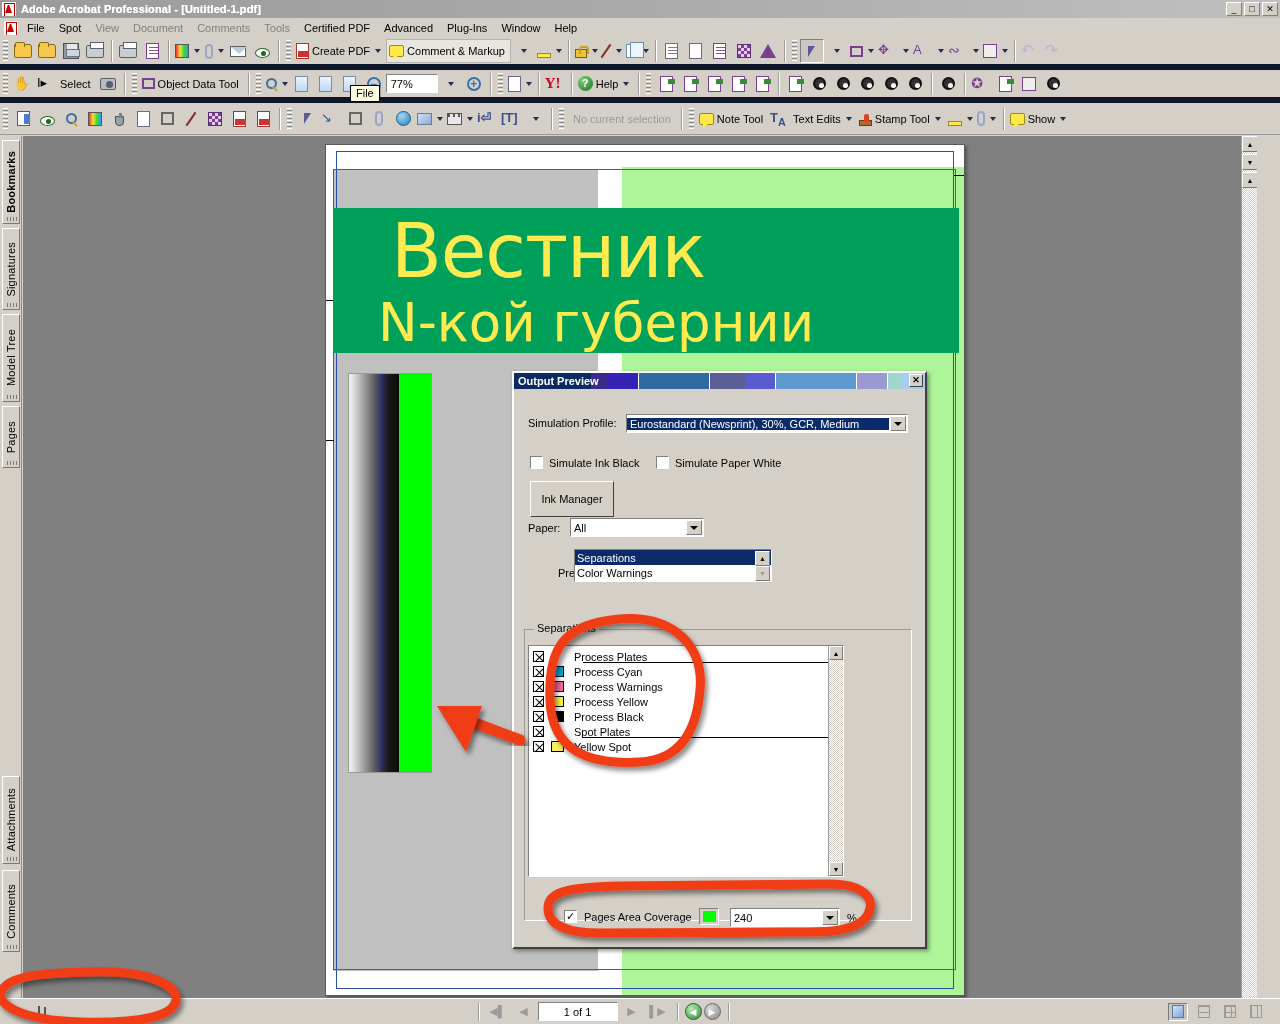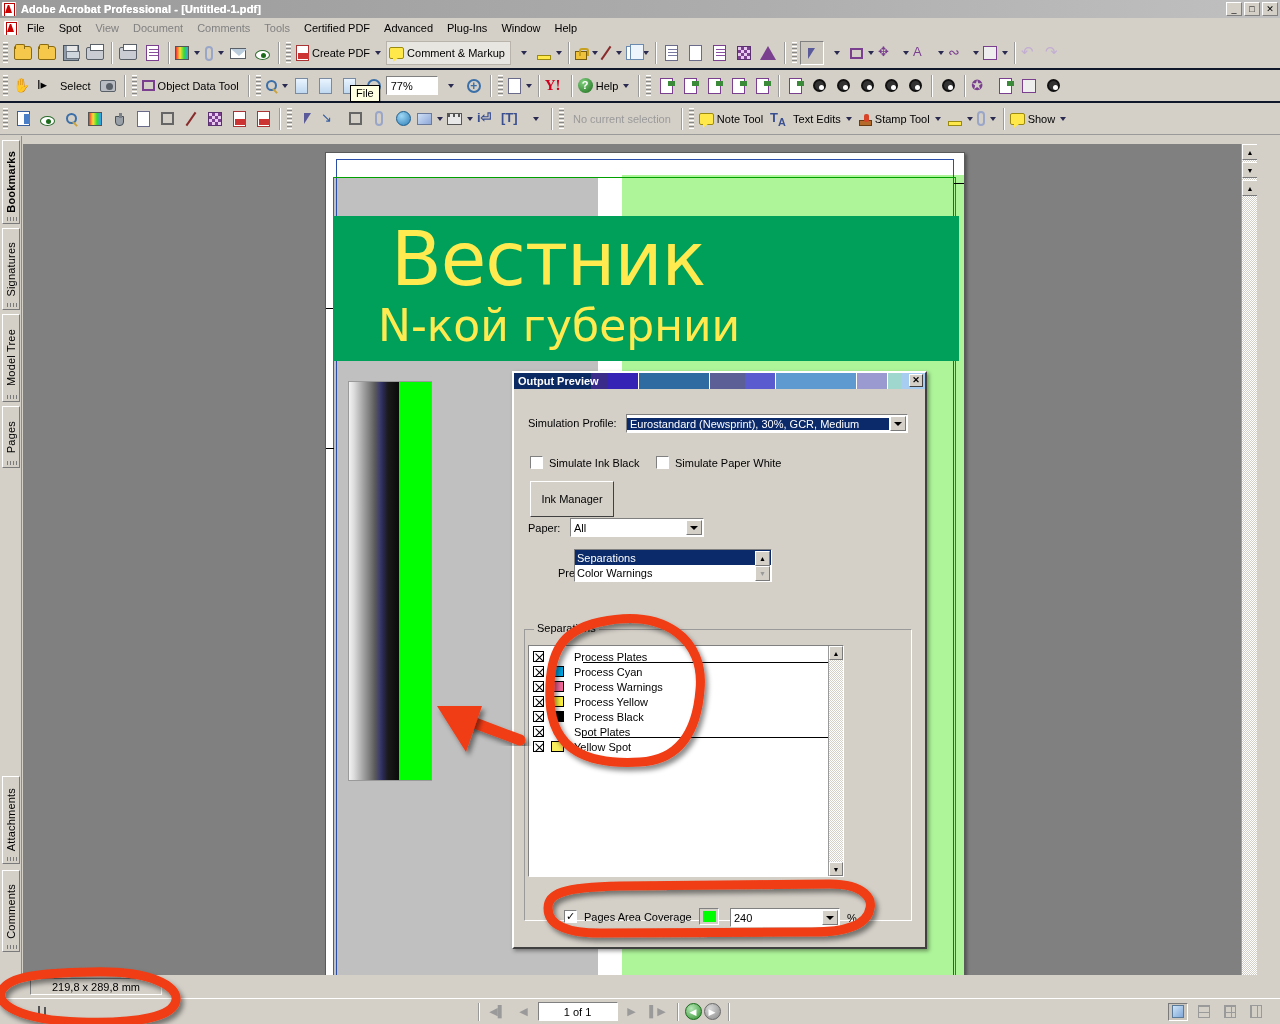--- a/index.html
+++ b/index.html
@@ -60,21 +60,21 @@
   #menubar .mb-icon { width: 18px; display: flex; justify-content: center; }
   #menubar .mi {
     padding: 2px 7px; font-size: 11px; color: #000; white-space: nowrap;
   }
   #menubar .mi.dim { color: #808080; }
 
   
   .toolbar {
     position: absolute; left: 0; width: 1280px; background: #d4d0c8;
     display: flex; align-items: center;
-    border-bottom: 2px solid #0f172a;
+    border-bottom: 6px solid #0f172a;
   }
   #tb1 { top: 38px; height: 32px; }
   #tb2 { top: 70px; height: 33px; }
   #tb3 { top: 103px; height: 32px; border-bottom: 1px solid #9a9a9a; }
 
   .grip {
     width: 5px; height: 22px; margin: 0 3px;
     background-image: repeating-linear-gradient(to bottom, #fff 0 1px, transparent 1px 2px,
                       #888 2px 3px, transparent 3px 4px);
     flex: 0 0 auto;
@@ -208,21 +208,21 @@
     font-size: 11px; color: #000; white-space: nowrap; letter-spacing: .2px;
   }
   .vtab.sel span { font-weight: bold; }
   .vtab .dots {
     position:absolute; bottom:2px; left:4px; width:10px; height:4px;
     background-image: repeating-linear-gradient(to right,#7a7a7a 0 1px, transparent 1px 3px);
   }
 
   
   #docarea {
-    position: absolute; left: 23px; top: 144px; width: 1234px; height: 862px;
+    position: absolute; left: 23px; top: 136px; width: 1234px; height: 862px;
     background: #808080; overflow: hidden;
   }
   #page {
     position: absolute; left: 302px; top: 8px; width: 640px; height: 852px;
     background: #ffffff; border: 1px solid #5a5a5a;
     box-shadow: 2px 2px 3px rgba(0,0,0,.35);
   }
   
   .guide-blue { position:absolute; border:1px solid #2b4fa8; }
   .guide-black { position:absolute; background:#000; }
@@ -237,21 +237,21 @@
     position: absolute; left: 7px; top: 63px; width: 626px; height: 145px;
     background: #00a05a;
   }
   #masthead .t1 {
     position:absolute; left:58px; top:6px;
     font-size: 74px; color: #ffeb50; font-family:"DejaVu Sans", sans-serif;
     line-height: 1; letter-spacing: -1px;
   }
   #masthead .t2 {
     position:absolute; left:45px; top:88px;
-    font-size: 44px; color: #ffeb50; font-family:"DejaVu Sans", sans-serif;
+    font-size: 53px; color: #ffeb50; font-family:"DejaVu Sans", sans-serif;
     line-height: 1;
   }
   #gradbar {
     position:absolute; left: 22px; top: 228px; width: 84px; height: 400px;
     border: 1px solid #9a9a9a; display:flex;
   }
   #gradbar .ramp { width: 50px; height: 100%;
     background: linear-gradient(to right,
       #f2f2f2 0%, #dcdcdc 10%, #bdbdbd 20%, #9e9e9e 30%, #7a7a7a 42%,
       #5a5a5a 52%, #3a3a6a 62%, #2a2a55 68%, #1a1a1a 78%, #0a0a0a 100%);
@@ -974,23 +974,20 @@
     <path filter="url(#sh)" d="M 600 622 C 665 608, 705 640, 700 690 C 697 728, 682 760, 640 762 C 590 765, 552 752, 550 700 C 548 652, 562 630, 600 622 Z" fill="none" stroke="#f03c14" stroke-width="9" stroke-linecap="round"></path>
 
     <path filter="url(#sh)" d="M 520 740 L 472 722" fill="none" stroke="#f03c14" stroke-width="11" stroke-linecap="round"></path>
     <polygon filter="url(#sh)" points="437,706 482,706 466,752" fill="#f03c14"></polygon>
 
     <path filter="url(#sh)" d="M 620 886 L 830 884 C 866 884, 872 900, 870 908 C 868 922, 852 932, 812 932 L 600 933 C 560 933, 548 922, 548 908 C 548 894, 562 887, 620 886 Z" fill="none" stroke="#f03c14" stroke-width="9" stroke-linecap="round"></path>
 
     <path filter="url(#sh)" d="M 90 972 C 150 970, 178 986, 176 1000 C 174 1016, 140 1024, 80 1022 C 20 1020, -6 1004, 2 990 C 10 976, 40 973, 90 972 Z" fill="none" stroke="#f03c14" stroke-width="9" stroke-linecap="round"></path>
   </svg>
 
-  <div id="statusrow">
-    <div id="pagesize">219,8 x 289,8 mm</div>
-  </div>
 
   <div id="navbar">
     <div style="width:35px;display:flex;align-items:center;gap:4px;padding-left:38px;">
       <span style="width:14px;height:12px;background:#d4d0c8;border:1px solid #555;display:inline-block;position:relative;"></span>
       <span style="width:14px;height:10px;background:#fff;border:1px solid #555;display:inline-block;"></span>
     </div>
     <div style="flex:1"></div>
     <div style="display:flex;align-items:center;gap:2px;">
       <div class="vline"></div>
       <div class="navbtn">◀▌</div>

